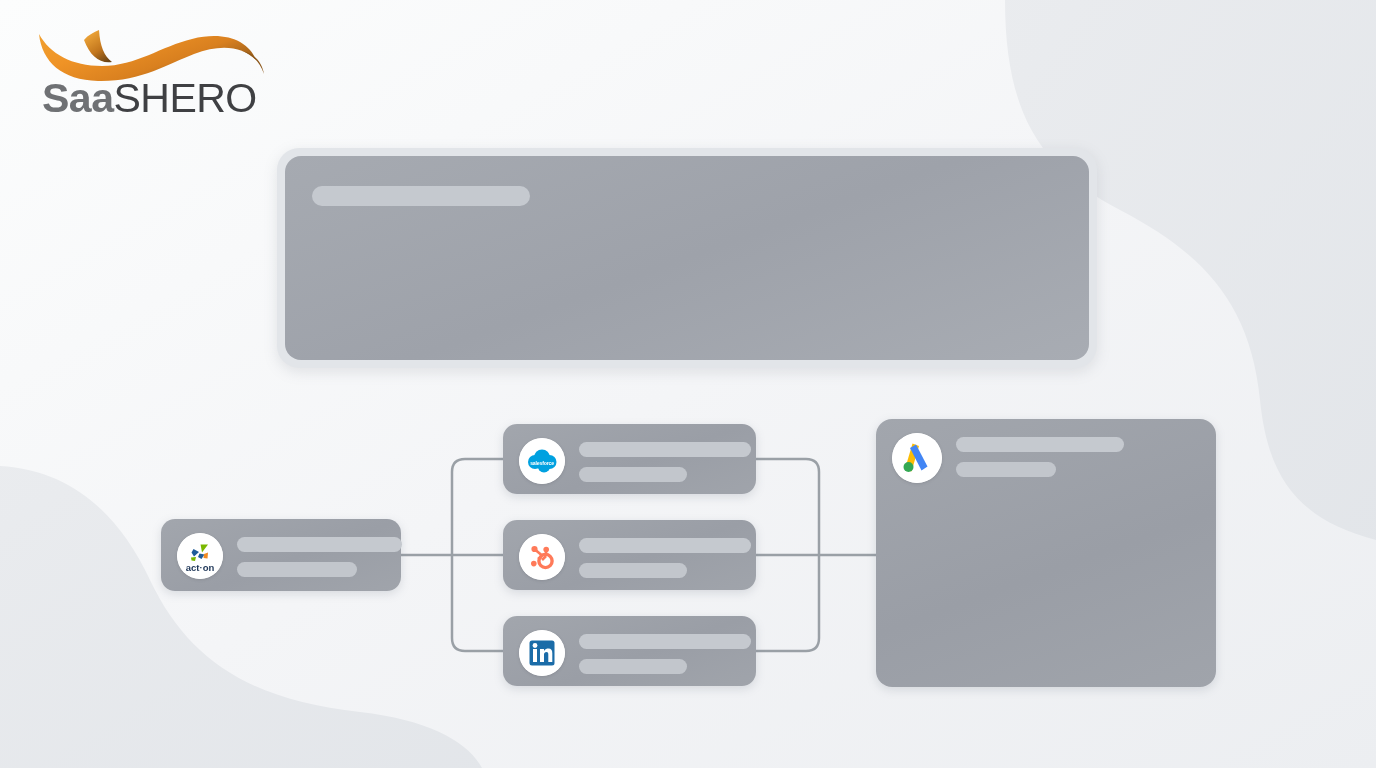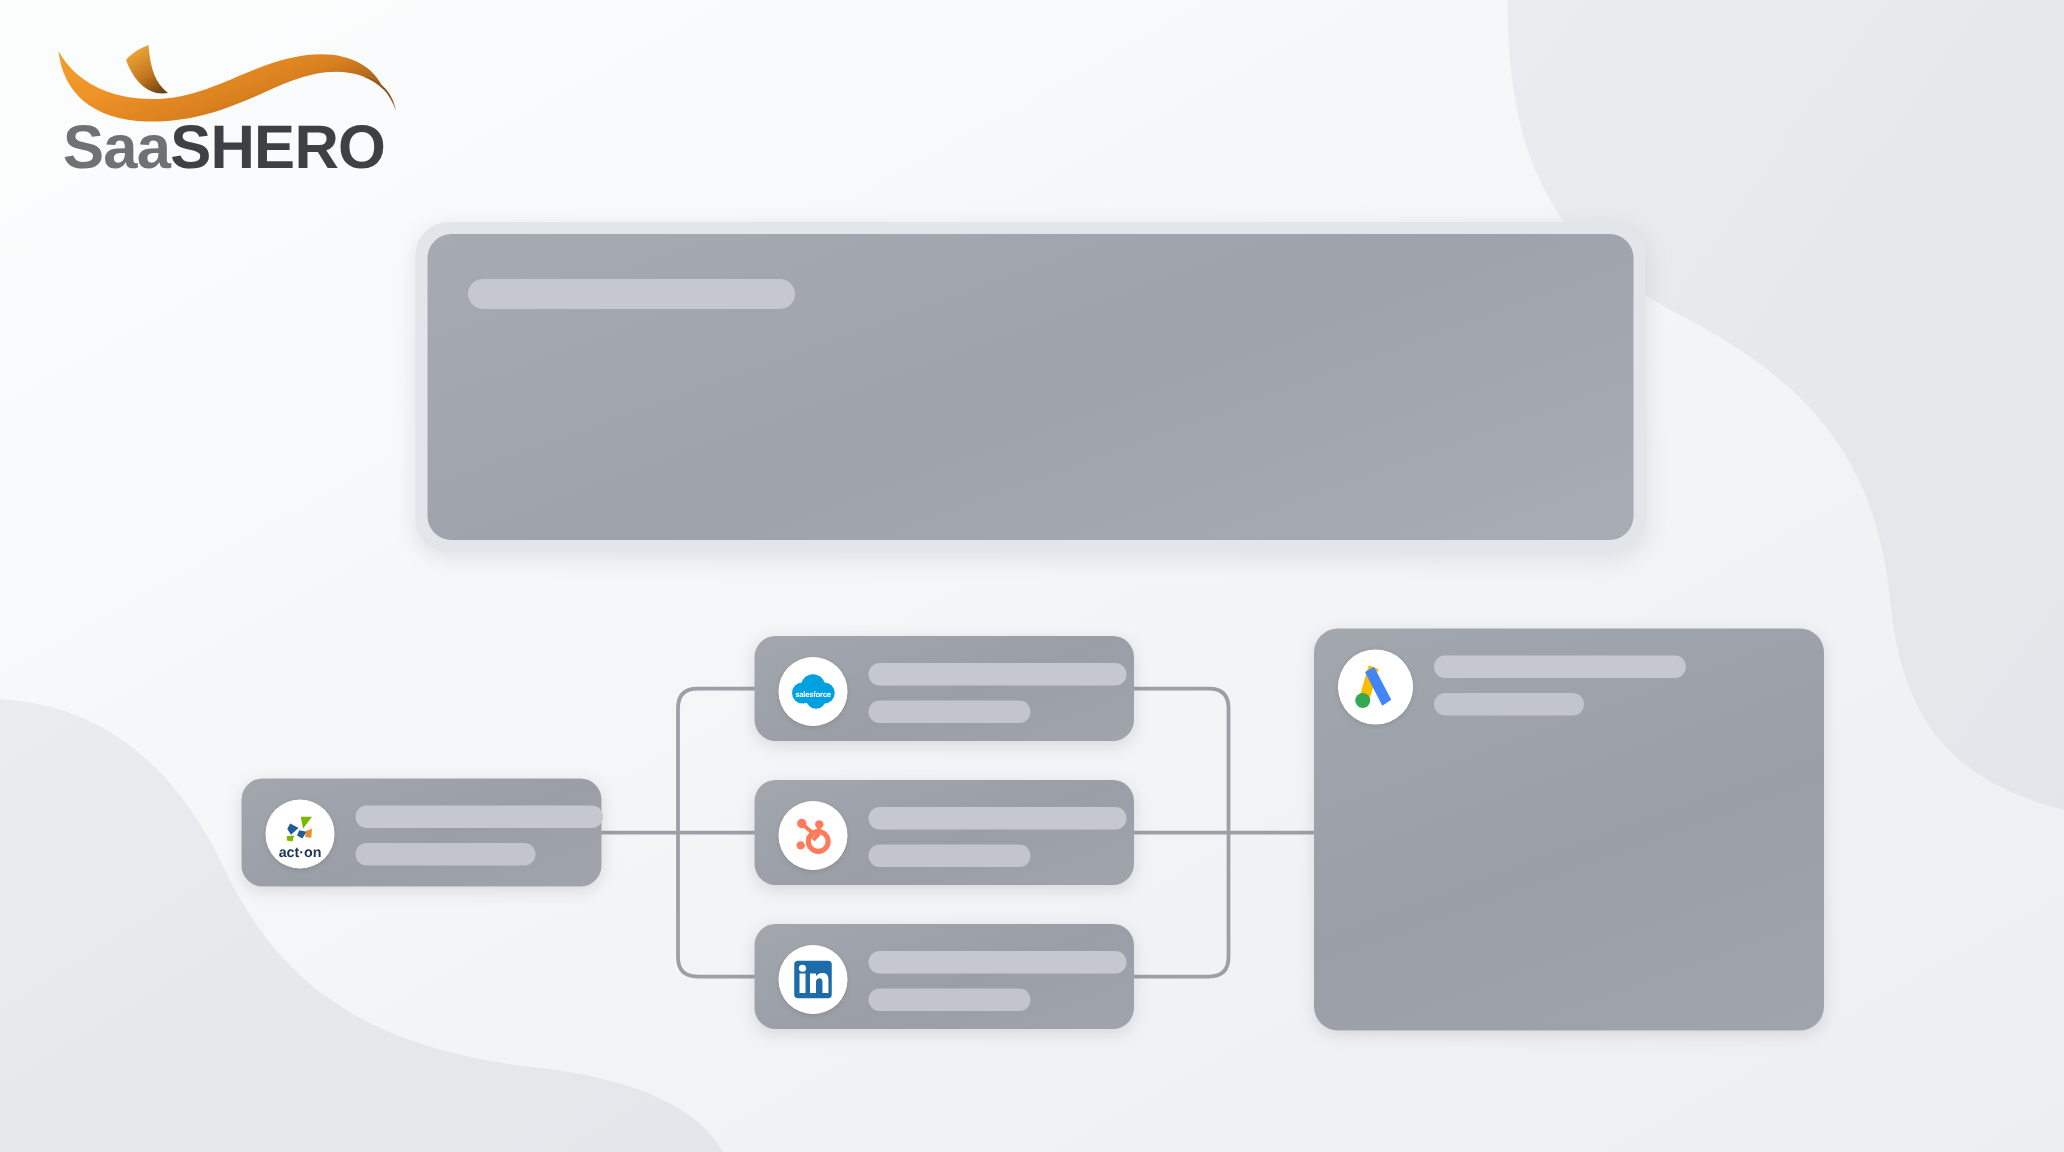--- a/index.html
+++ b/index.html
@@ -50,21 +50,21 @@
     letter-spacing: -0.5px;
     line-height: 1;
     white-space: nowrap;
   }
   .logo-saa {
     color: #6f7174;
     font-weight: 700;
   }
   .logo-hero {
     color: #3f4043;
-    font-weight: 700;
+    font-weight: 400;
   }
 
   
   #hero-panel {
     position: absolute;
     left: 277px;
     top: 148px;
     width: 820px;
     height: 220px;
     border-radius: 22px;

